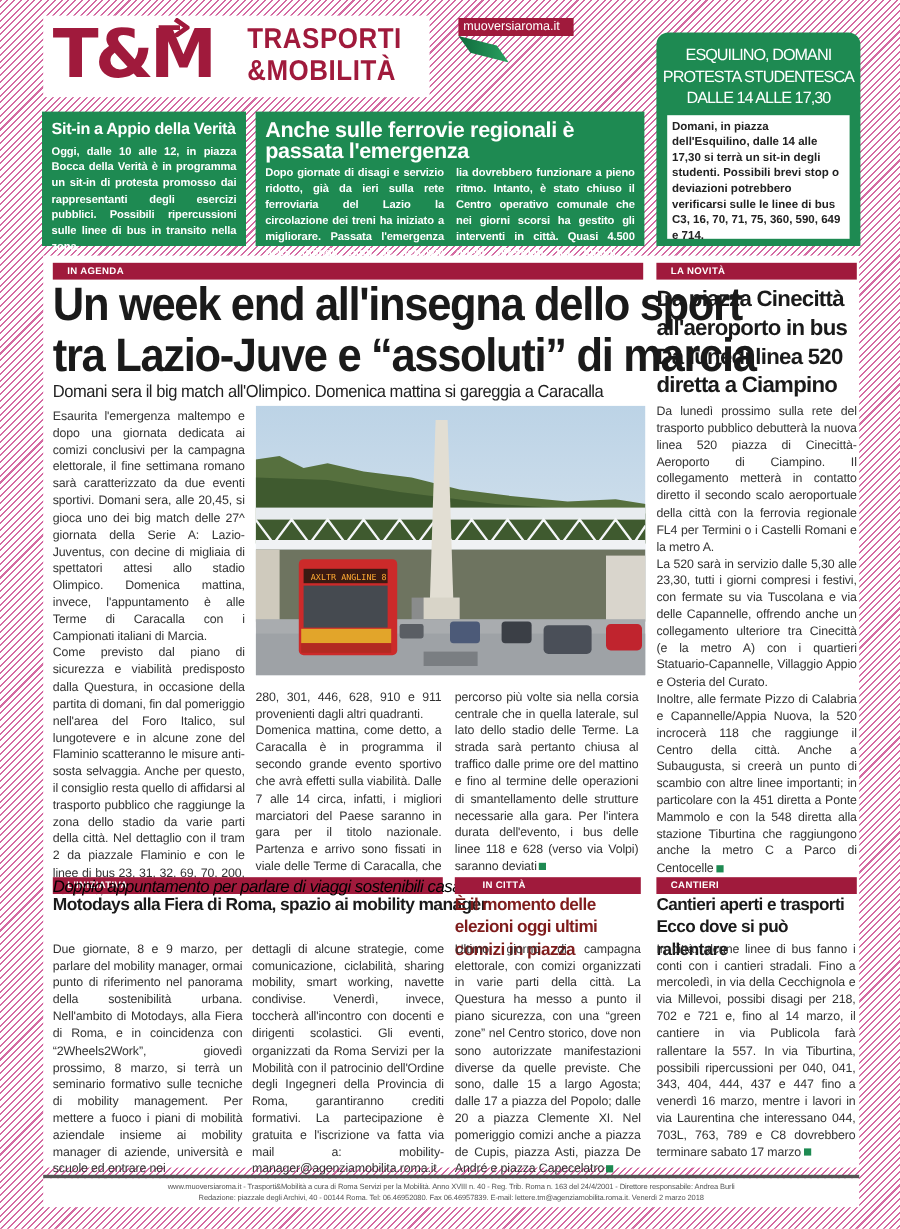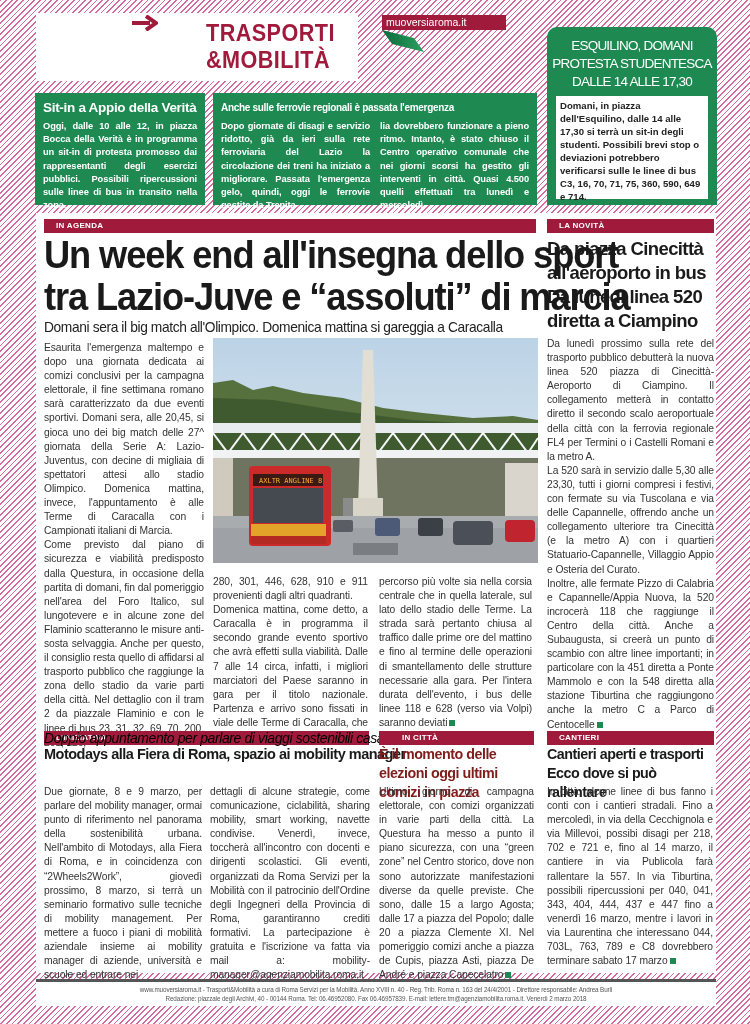--- a/index.html
+++ b/index.html
@@ -10,33 +10,33 @@
     background-color: #fff;
     background-image: repeating-linear-gradient(135deg, #d46aa2 0px, #d46aa2 1.2px, #ffffff 1.2px, #ffffff 4px);
   }
   .abs { position: absolute; }
 
   
   .logo-box { left: 36px; top: 13px; width: 322px; height: 68px; background: #fff; }
   .logo-tm { position: absolute; left: 8px; top: 2px; font-family: "DejaVu Sans", sans-serif; font-weight: 900; font-size: 56px; line-height: 62px; color: #a01a3c; letter-spacing: -3px; }
   .logo-arrow { position: absolute; left: 96px; top: 2px; width: 26px; height: 16px; }
   .logo-words { position: absolute; left: 170px; top: 6px; color: #a01a3c; font-weight: bold; font-size: 24px; line-height: 27px; font-family: "Liberation Sans Narrow", "Liberation Sans", sans-serif; transform: scaleX(0.9); transform-origin: left; letter-spacing: 0.5px; }
-  .site-tag { left: 382px; top: 15px; width: 124px; height: 15px; background: #a01a3c; color: #fff; font-size: 10.5px; line-height: 15px; padding-left: 4px; }
+  .site-tag { left: 382px; top: 15px; width: 96px; height: 15px; background: #a01a3c; color: #fff; font-size: 10.5px; line-height: 15px; padding-left: 4px; }
   .site-ribbon { left: 382px; top: 30px; width: 42px; height: 22px; }
 
   .esq-box { left: 547px; top: 27px; width: 170px; height: 178px; background: #1e8a52; border-radius: 10px 10px 0 0; }
   .esq-title { position: absolute; left: 0; top: 10px; width: 100%; text-align: center; color: #fff; font-family: Liberation Sans, sans-serif; font-size: 13.5px; line-height: 18px; letter-spacing: -0.8px; }
   .esq-body { position: absolute; left: 9px; top: 69px; width: 152px; height: 103px; background: #fff; color: #222; font-family: "Liberation Sans", sans-serif; font-weight: bold; font-size: 9.6px; line-height: 13px; padding: 3px 4px; transform-origin: left top; }
 
   .green-box { background: #1e8a52; color: #fff; }
   .sitin { left: 35px; top: 93px; width: 170px; height: 112px; padding: 6px 8px; }
   .sitin h3 { font-size: 13.5px; font-weight: bold; line-height: 18px; margin-bottom: 3px; letter-spacing: -0.3px; }
   .sitin p { font-size: 9.3px; line-height: 13.2px; font-weight: bold; text-align: justify; letter-spacing: -0.1px; }
   .ferrovie { left: 213px; top: 93px; width: 324px; height: 112px; padding: 6px 8px; }
-  .ferrovie h3 { font-size: 10px; font-weight: bold; line-height: 18px; margin-bottom: 3px; letter-spacing: -0.3px; }
+  .ferrovie h3 { font-size: 18px; font-weight: bold; line-height: 18px; margin-bottom: 3px; letter-spacing: -0.3px; }
   .ferrovie .cols { display: flex; gap: 10px; }
   .ferrovie p { flex: 1; font-size: 9.3px; line-height: 13.2px; font-weight: bold; text-align: justify; letter-spacing: -0.1px; }
 
   
   .main-white { left: 36px; top: 213px; width: 680px; height: 760px; background: #fff; }
 
   .kicker { height: 14px; background: #a01a3c; color: #fff; font-size: 8px; font-weight: bold; line-height: 14px; padding-left: 12px; text-transform: uppercase; letter-spacing: 0.3px; }
 
   .agenda-kicker { left: 44px; top: 219px; width: 492px; }
   .headline { left: 44px; top: 234px; width: 496px; font-size: 39px; font-weight: bold; line-height: 42px; color: #1a1a1a; letter-spacing: -1.2px; transform: scaleX(0.93); transform-origin: left; white-space: nowrap; }
@@ -70,20 +70,21 @@
   .cant-body { left: 547px; top: 785px; width: 166px; }
 
   
   .footer-bar { left: 36px; top: 979px; width: 680px; height: 3px; background: #555; }
   .footer { left: 36px; top: 982px; width: 680px; height: 24px; background: #fff; text-align: center; font-size: 6.3px; line-height: 9px; color: #555; padding-top: 3px; letter-spacing: -0.1px; }
 </style>
 </head>
 <body>
 
 <div class="abs logo-box">
+  <div class="logo-tm">T&amp;M</div>
   <svg class="logo-arrow" viewBox="0 0 26 16">
     <path d="M0 8 H18" stroke="#a01a3c" stroke-width="4" fill="none"></path>
     <path d="M14 1 L24 8 L14 15" stroke="#a01a3c" stroke-width="4" fill="none"></path>
   </svg>
   <div class="logo-words">
     <div>TRASPORTI</div>
     <div>&amp;MOBILITÀ</div>
   </div>
 </div>
 

